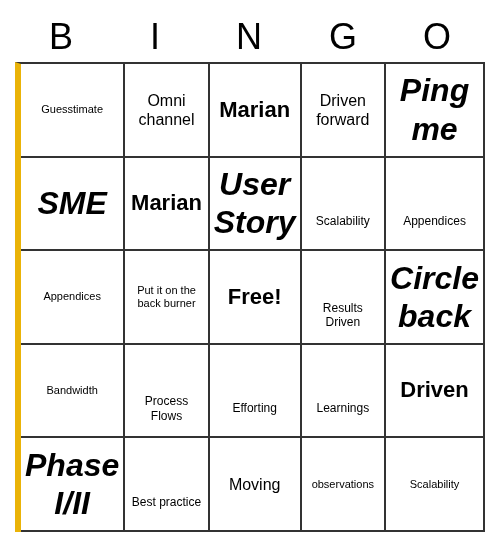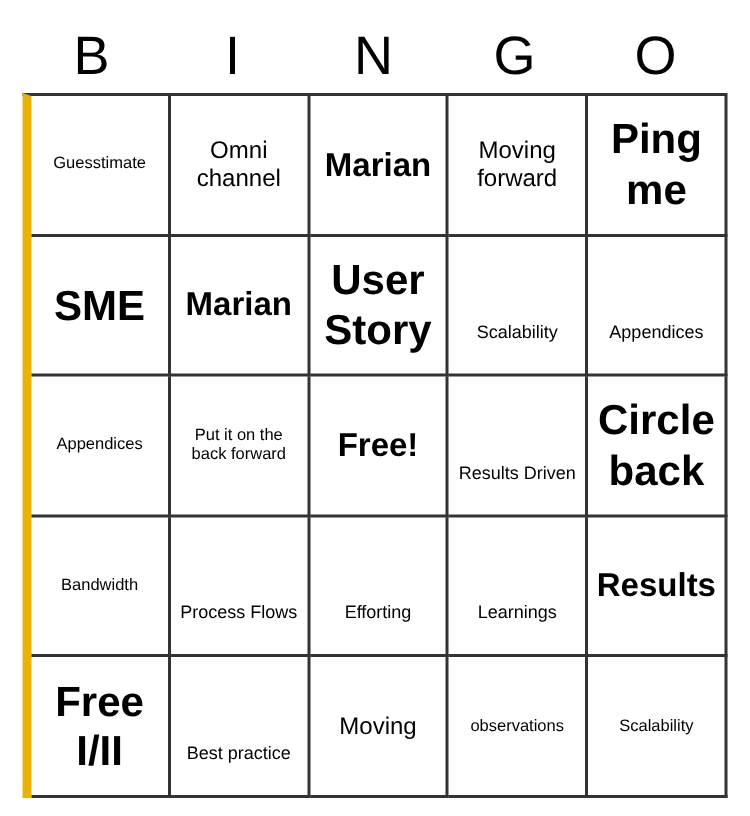--- a/index.html
+++ b/index.html
@@ -57,22 +57,23 @@
       text-align: center;
       padding: 4px;
       min-height: 88px;
     }
 
     .bingo-cell span {
       line-height: 1.2;
     }
 
     .size-xl {
-      font-size: 28px;
+      font-size: 32px;
       font-weight: bold;
+      font-style: italic;
     }
 
     .size-lg {
       font-size: 22px;
       font-weight: bold;
     }
 
     .size-md {
       font-size: 16px;
     }
@@ -101,21 +102,21 @@
   <div class="bingo-cell">
         <span class="size-xs">Guesstimate</span>
       </div>
       <div class="bingo-cell">
         <span class="size-md">Omni channel</span>
       </div>
       <div class="bingo-cell">
         <span class="size-lg">Marian</span>
       </div>
       <div class="bingo-cell">
-        <span class="size-md">Moving forward</span>
+        <span class="size-md">Driven forward</span>
       </div>
       <div class="bingo-cell">
         <span class="size-xl">Ping me</span>
       </div>
       <div class="bingo-cell">
         <span class="size-xl">SME</span>
       </div>
       <div class="bingo-cell">
         <span class="size-lg">Marian</span>
       </div>
@@ -125,21 +126,21 @@
       <div class="bingo-cell">
         <span class="size-sm">Scalability</span>
       </div>
       <div class="bingo-cell">
         <span class="size-sm">Appendices</span>
       </div>
       <div class="bingo-cell">
         <span class="size-xs">Appendices</span>
       </div>
       <div class="bingo-cell">
-        <span class="size-xs">Put it on the back forward</span>
+        <span class="size-xs">Put it on the back burner</span>
       </div>
       <div class="bingo-cell">
         <span class="size-lg">Free!</span>
       </div>
       <div class="bingo-cell">
         <span class="size-sm">Results Driven</span>
       </div>
       <div class="bingo-cell">
         <span class="size-xl">Circle back</span>
       </div>
@@ -149,24 +150,24 @@
       <div class="bingo-cell">
         <span class="size-sm">Process Flows</span>
       </div>
       <div class="bingo-cell">
         <span class="size-sm">Efforting</span>
       </div>
       <div class="bingo-cell">
         <span class="size-sm">Learnings</span>
       </div>
       <div class="bingo-cell">
-        <span class="size-lg">Results</span>
+        <span class="size-lg">Driven</span>
       </div>
       <div class="bingo-cell">
-        <span class="size-xl">Free I/II</span>
+        <span class="size-xl">Phase I/II</span>
       </div>
       <div class="bingo-cell">
         <span class="size-sm">Best practice</span>
       </div>
       <div class="bingo-cell">
         <span class="size-md">Moving</span>
       </div>
       <div class="bingo-cell">
         <span class="size-xs">observations</span>
       </div>

